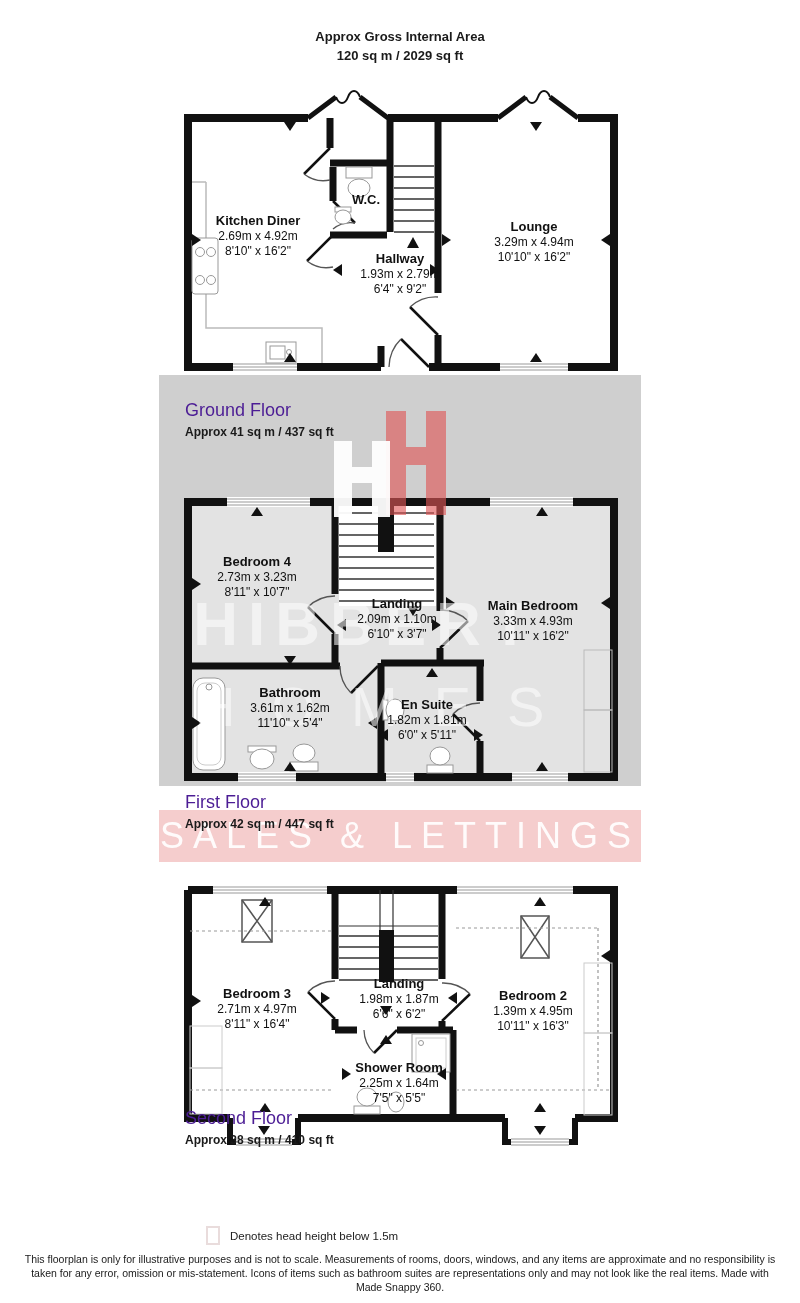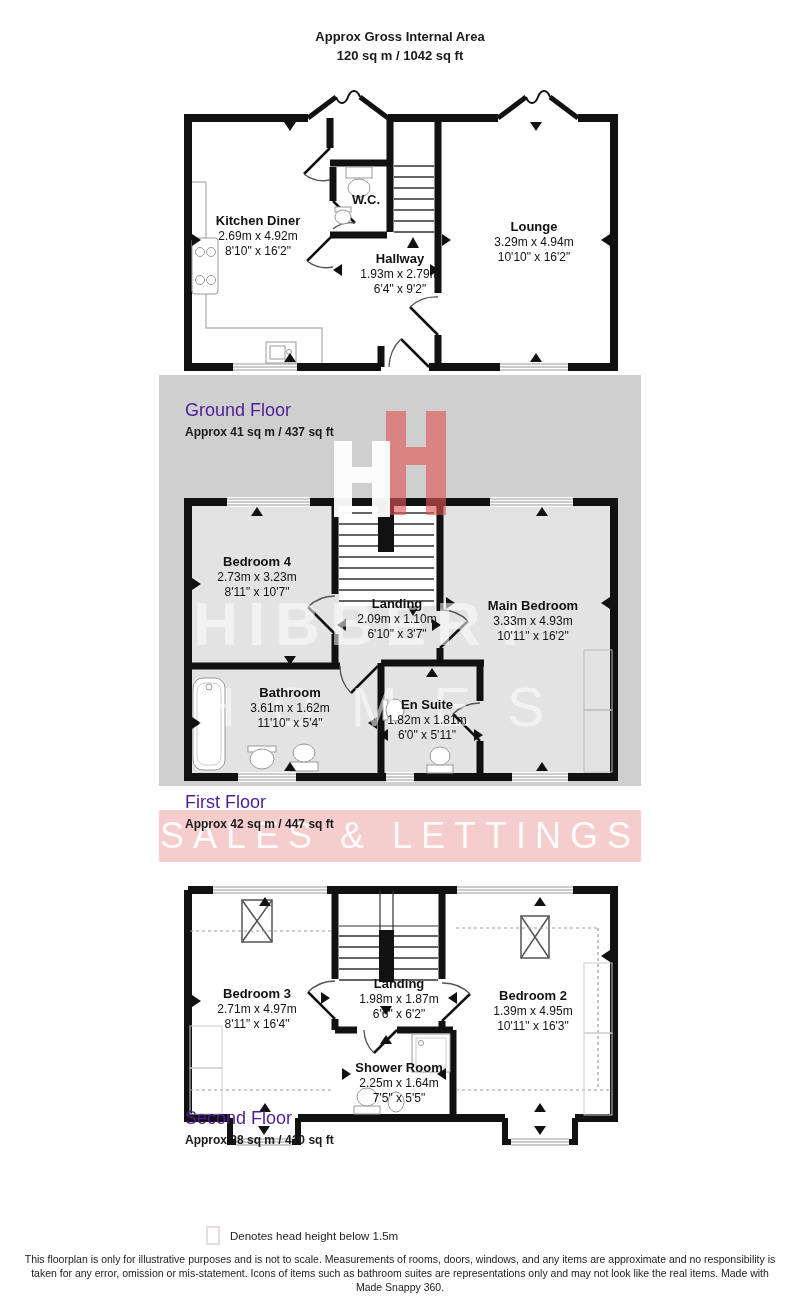--- a/index.html
+++ b/index.html
@@ -30,21 +30,21 @@
   .disclaimer{position:absolute;left:20px;top:1252px;width:760px;text-align:center;
               font-size:10.5px;line-height:1.35;color:#1a1a1a;z-index:5;}
 </style>
 </head>
 <body>
 
 <div class="page">
 
   <div class="header">
     <div class="h1">Approx Gross Internal Area</div>
-    <div class="h2">120 sq m / 1042 sq ft</div>
+    <div class="h2">120 sq m / 2029 sq ft</div>
   </div>
 
   <div class="band-gray"></div>
   <div class="band-pink">
     <span class="banner-text">SALES &amp; LETTINGS</span>
   </div>
 
   <svg class="plan" style="left:180px;top:90px" width="440" height="290" viewBox="0 0 440 290">
     <rect x="8" y="28" width="426" height="249" fill="#ffffff"></rect>
     <g stroke="#111" stroke-width="8" fill="none">

